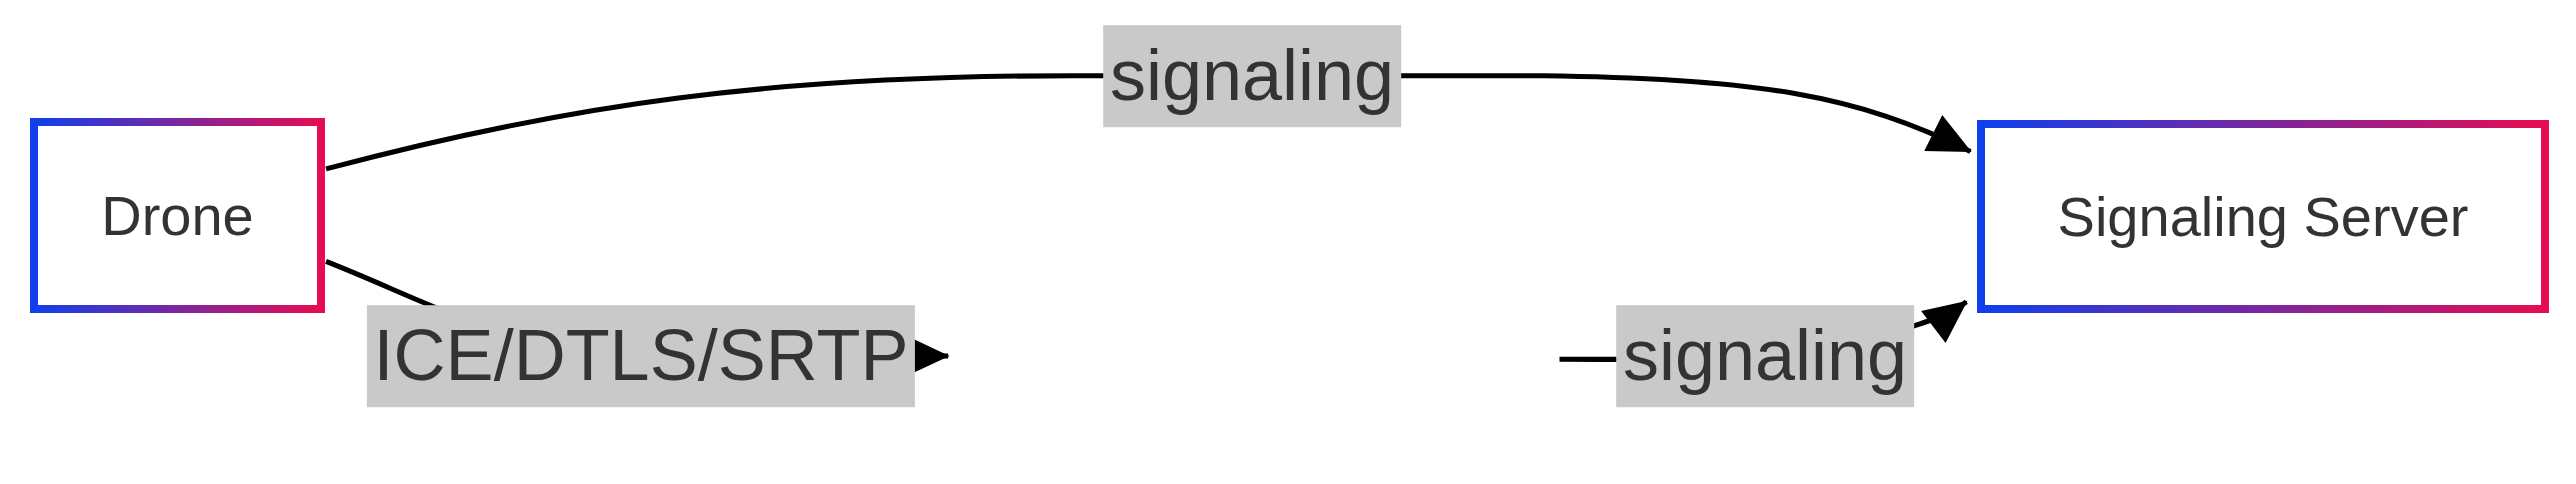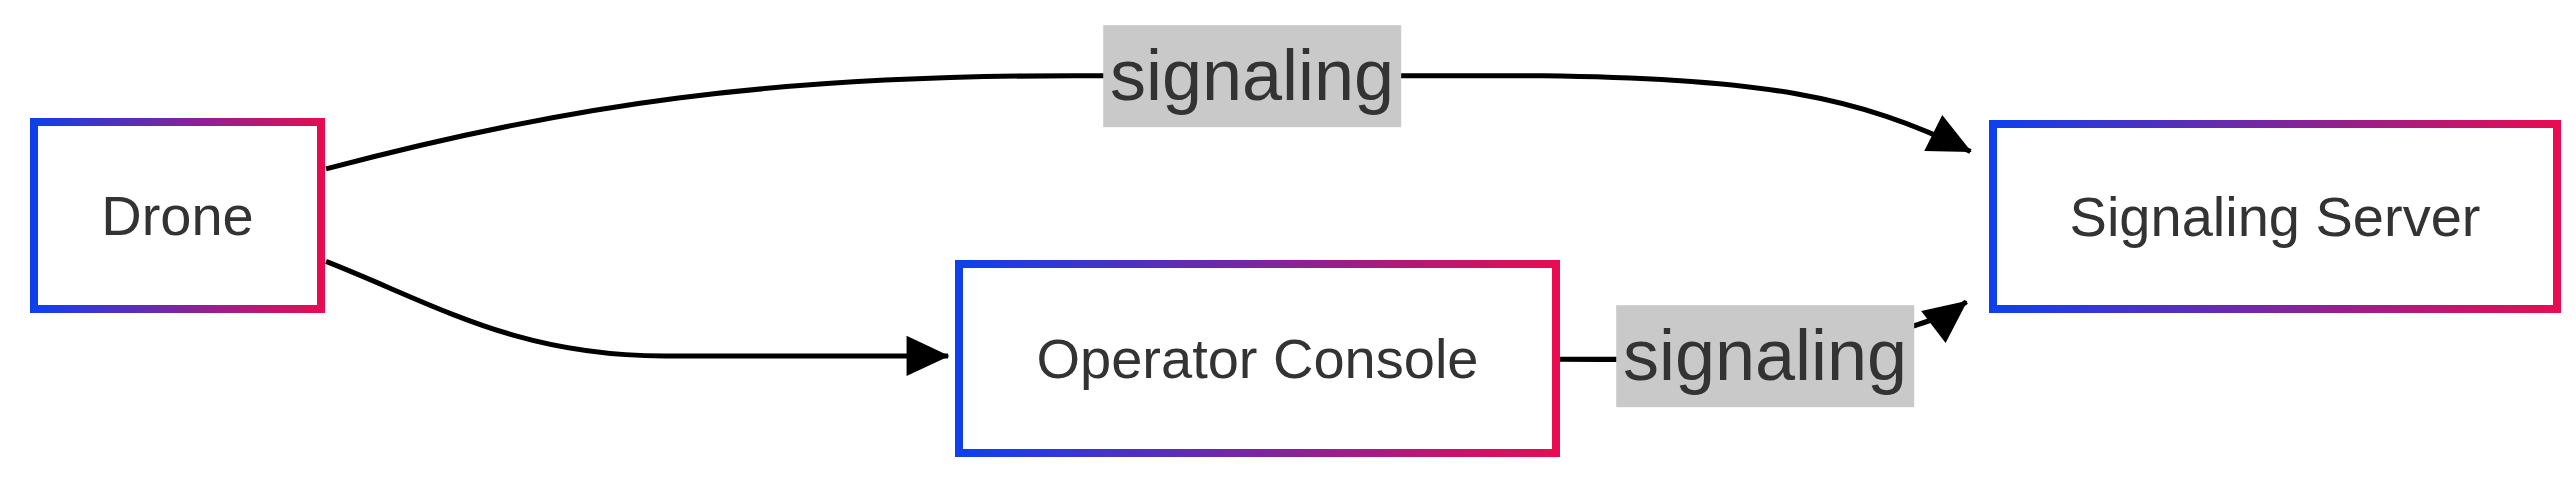--- a/index.html
+++ b/index.html
@@ -61,31 +61,27 @@
     <path class="edge-path" marker-end="url(#arrowhead)" d="M 485 390 C 650 455, 770 531, 990 531 L 1413 531" style="stroke: rgb(0, 0, 0);"></path>
     <path class="edge-path" marker-end="url(#arrowhead)" d="M 2325 536 C 2550 536, 2690 540, 2795 505 C 2865 481, 2898 476, 2932 450" style="stroke: rgb(0, 0, 0);"></path>
   </svg>
 
   <div class="node" style="left: 30px; top: 118px; width: 295px; height: 195px; background: linear-gradient(90deg, rgb(13, 64, 238), rgb(233, 12, 80));">
     <div class="node-inner" style="background: rgb(255, 255, 255);">
       <span class="node-label" style="color: rgb(51, 51, 51);">Drone</span>
     </div>
   </div>
 
-  <div class="node" style="left: 955px; top: 260px; width: 605px; height: 197px; background: linear-gradient(90deg, rgb(13, 64, 238), rgb(233, 12, 80));">
-    <div class="node-inner" style="background: rgb(255, 255, 255);">
-      <span class="node-label" style="color: rgb(51, 51, 51);">Operator Console</span>
-    </div>
-  </div>
 
-  <div class="node" style="left: 1977px; top: 120px; width: 572px; height: 193px; background: linear-gradient(90deg, rgb(13, 64, 238), rgb(233, 12, 80)); margin-left: 12px;">
+  <div class="node" style="left: 1977px; top: 120px; width: 572px; height: 193px; background: linear-gradient(90deg, rgb(13, 64, 238), rgb(233, 12, 80));">
     <div class="node-inner" style="background: rgb(255, 255, 255);">
       <span class="node-label" style="color: rgb(51, 51, 51);">Signaling Server</span>
     </div>
   </div>
 
   <div class="edge-label" style="left: 1252px; top: 76px; background: rgb(201, 201, 201); color: rgb(51, 51, 51);">signaling</div>
 
+  <div class="edge-label" style="left: 641px; top: 356px; background: rgb(201, 201, 201); color: rgb(51, 51, 51);">ICE/DTLS/SRTP</div>
 
   <div class="edge-label" style="left: 1765px; top: 356px; background: rgb(201, 201, 201); color: rgb(51, 51, 51);">signaling</div>
 
 </div>
 
 
 </body></html>

